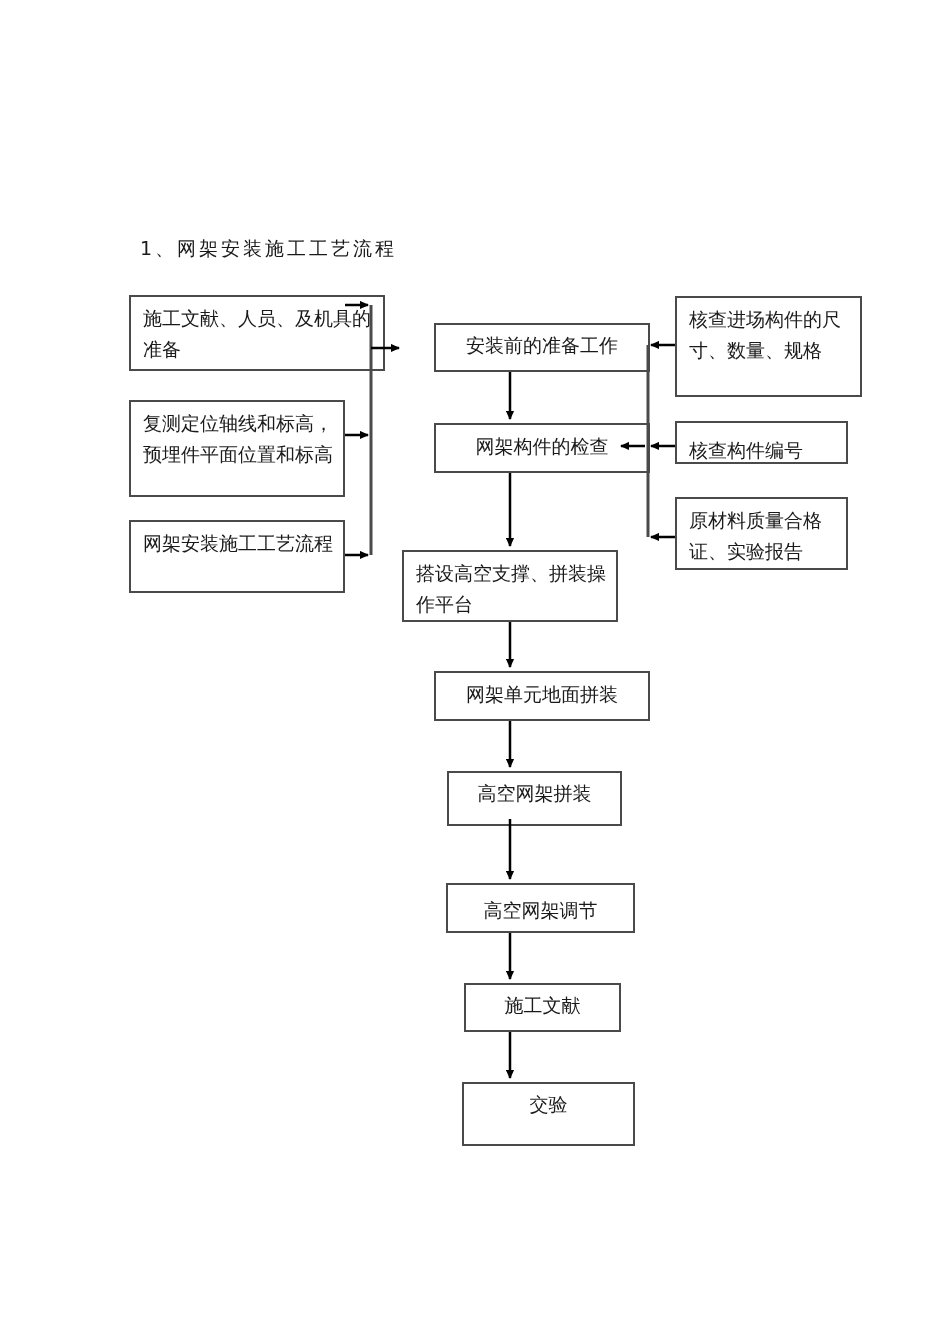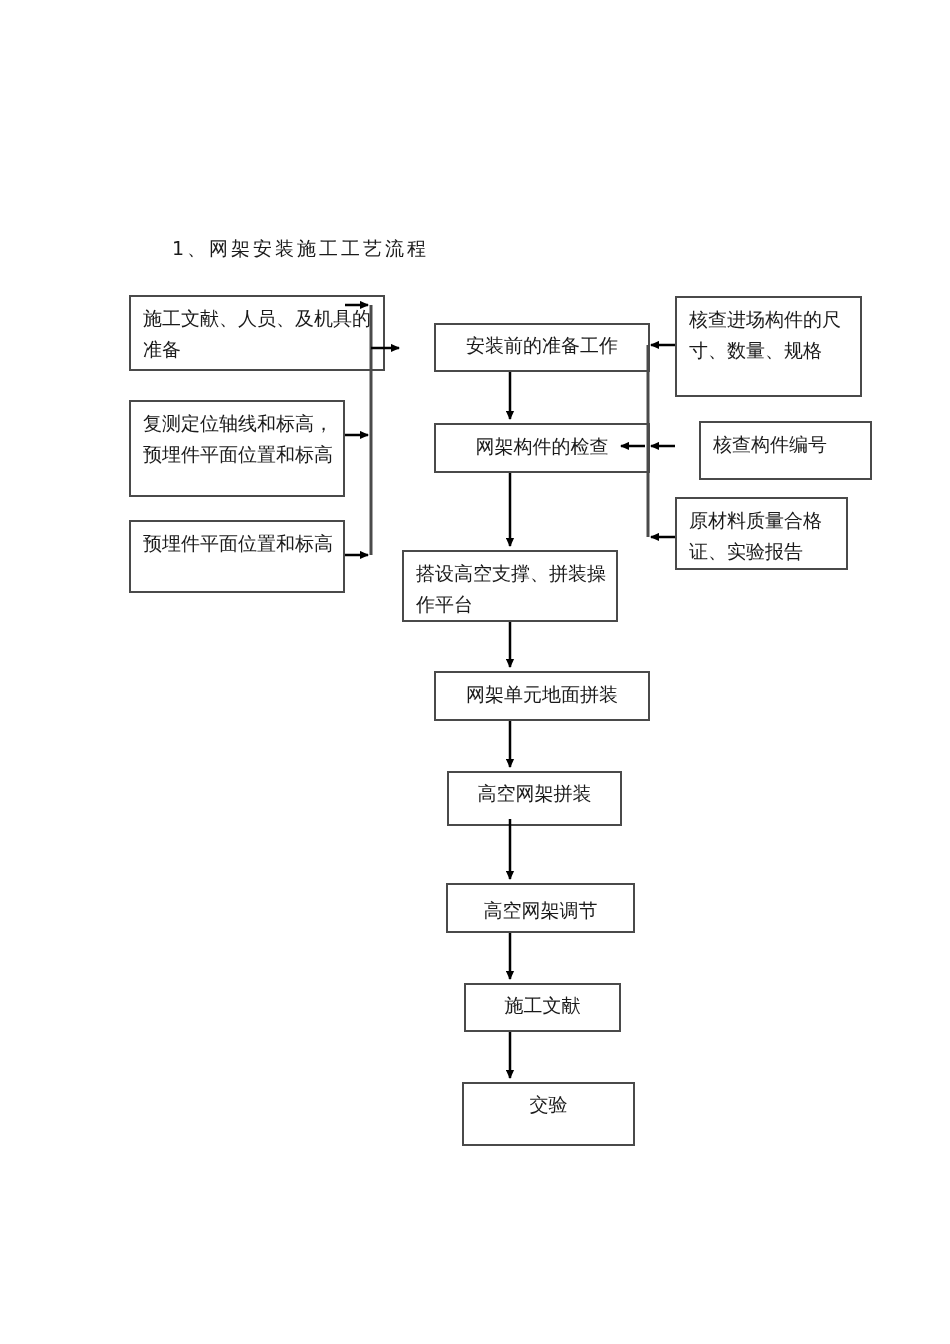--- a/index.html
+++ b/index.html
@@ -20,21 +20,20 @@
     overflow: hidden;
   }
   #title {
     position: absolute;
     left: 140px;
     top: 236px;
     font-size: 19px;
     letter-spacing: 3px;
     color: #1a1a1a;
     white-space: nowrap;
-    margin-left: 32px;
   }
   .node {
     position: absolute;
     box-sizing: border-box;
     border: 2px solid #4a4a4a;
     background: #ffffff;
     color: #1a1a1a;
     font-size: 19px;
     line-height: 31px;
     padding: 6px 10px 6px 12px;
@@ -66,28 +65,28 @@
 
   <div class="node" style="left:129px; top:295px; width:256px; height:76px;">
     <span class="txt">施工文献、人员、及机具的准备</span>
   </div>
 
   <div class="node" style="left:129px; top:400px; width:216px; height:97px;">
     <span class="txt">复测定位轴线和标高，预埋件平面位置和标高</span>
   </div>
 
   <div class="node" style="left:129px; top:520px; width:216px; height:73px;">
-    <span class="txt">预埋件平面位置和标高</span>
+    <span class="txt">网架安装施工工艺流程</span>
   </div>
 
   <div class="node" style="left:675px; top:296px; width:187px; height:101px;">
     <span class="txt">核查进场构件的尺寸、数量、规格</span>
   </div>
 
-  <div class="node" style="left:675px; top:421px; width:173px; height:59px; line-height:36px; padding-top:3px;margin-left:24px;">
+  <div class="node" style="left:675px; top:421px; width:173px; height:43px; line-height:36px; padding-top:9px;">
     <span class="txt">核查构件编号</span>
   </div>
 
   <div class="node" style="left:675px; top:497px; width:173px; height:73px;">
     <span class="txt">原材料质量合格证、实验报告</span>
   </div>
 
   <div class="node center-al" style="left:402px; top:323px; width:216px; height:49px; line-height:35px; padding-top:3px;">
     <span class="txt">安装前的准备工作</span>
   </div>

